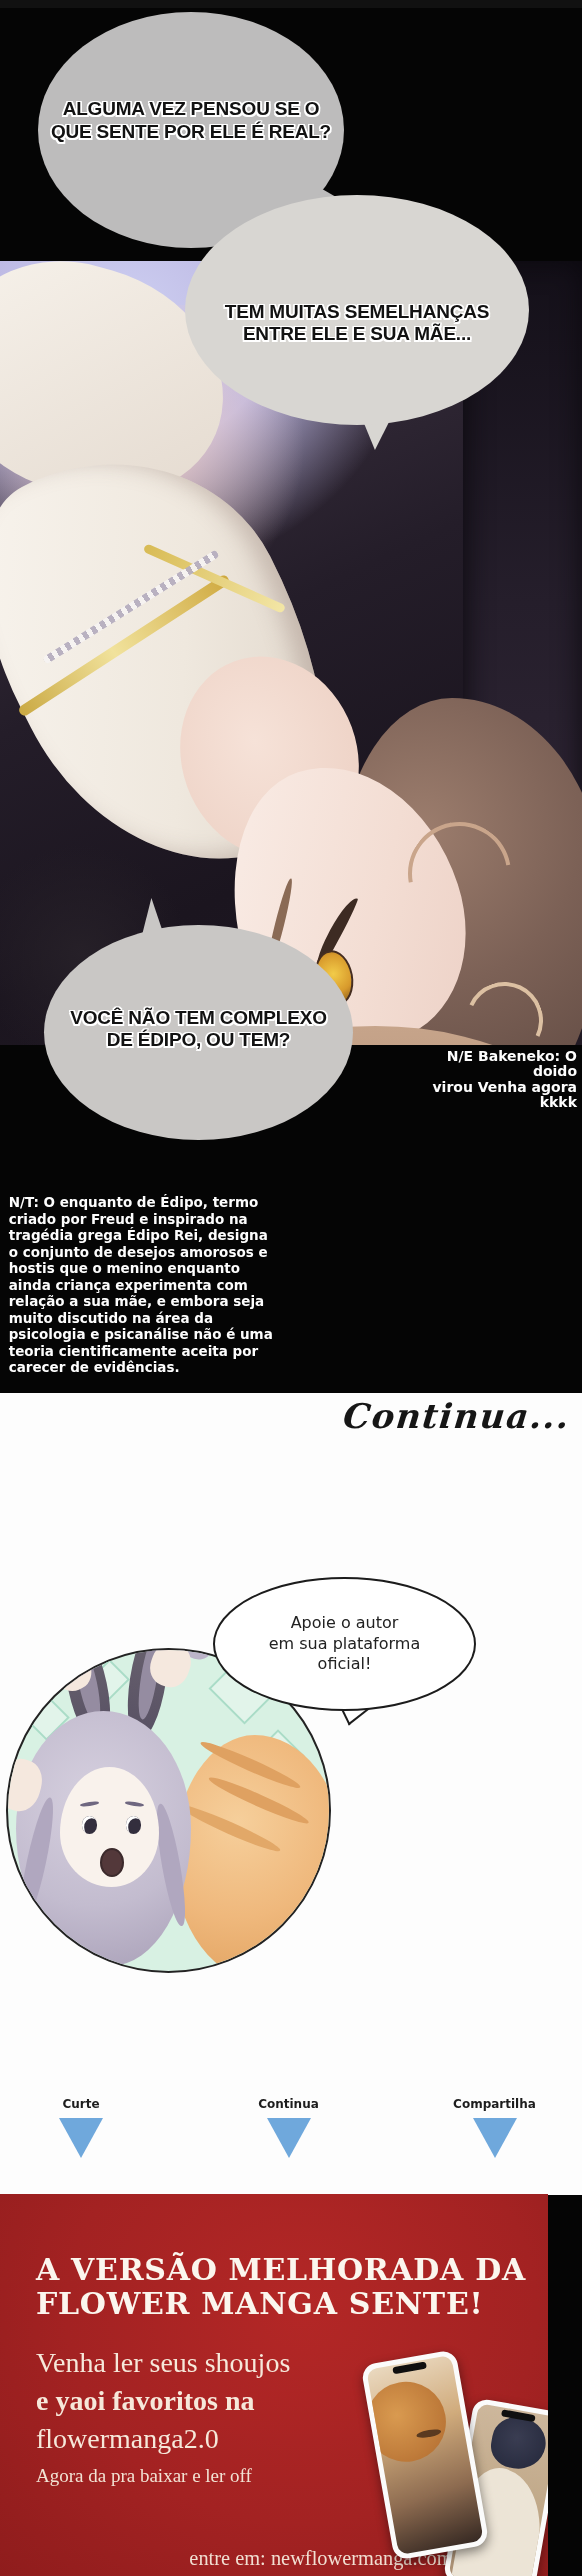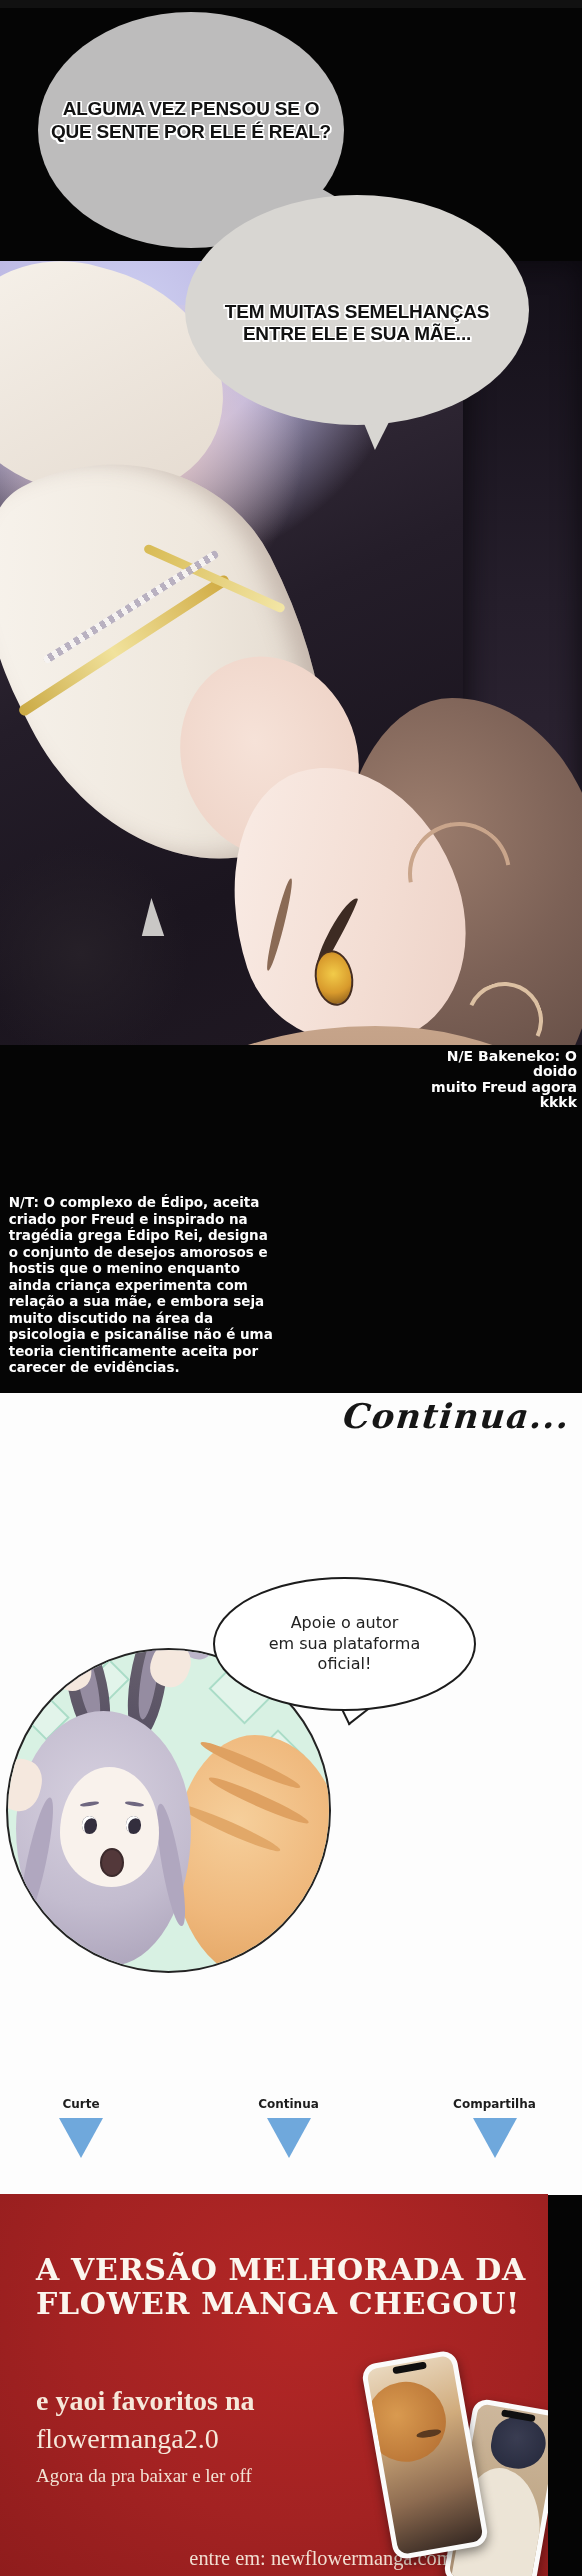--- a/index.html
+++ b/index.html
@@ -210,28 +210,34 @@
 
   <div class="bubble-tail b2-tail"></div>
   <div class="bubble b2">
     <div class="comic-text">
       <span>TEM MUITAS SEMELHANÇAS</span><br>
       <span>ENTRE ELE E SUA MÃE...</span>
     </div>
   </div>
 
   <div class="bubble-tail b3-tail"></div>
+  <div class="bubble b3">
+    <div class="comic-text">
+      <span>VOCÊ NÃO TEM COMPLEXO</span><br>
+      <span>DE ÉDIPO, OU TEM?</span>
+    </div>
+  </div>
 
   <div class="note ne-note">
     <span>N/E Bakeneko: O doido</span><br>
-    <span>muito Freud agora kkkk</span>
+    <span>virou Venha agora kkkk</span>
   </div>
 
   <div class="note nt-note">
-    <span>N/T: O complexo de Édipo, aceita</span>
+    <span>N/T: O enquanto de Édipo, termo</span>
     <span>criado por Freud e inspirado na</span>
     <span>tragédia grega Édipo Rei, designa</span>
     <span>o conjunto de desejos amorosos e</span>
     <span>hostis que o menino enquanto</span>
     <span>ainda criança experimenta com</span>
     <span>relação a sua mãe, e embora seja</span>
     <span>muito discutido na área da</span>
     <span>psicologia e psicanálise não é uma</span>
     <span>teoria cientificamente aceita por</span>
     <span>carecer de evidências.</span>
@@ -286,21 +292,22 @@
       <div class="tri-down"></div>
     </div>
     <div class="action act-share">
       <div class="action-label">Compartilha</div>
       <div class="tri-down"></div>
     </div>
   </div>
 
   <div class="banner">
     <div class="headline hl1">A VERSÃO MELHORADA DA</div>
-    <div class="headline hl2">FLOWER MANGA CHEGOU!</div>
+    <div class="headline hl2">FLOWER MANGA SENTE!</div>
+    <div class="sub sb1">Venha ler seus shoujos</div>
     <div class="sub sb2">e yaoi favoritos na</div>
     <div class="sub sb3">flowermanga2.0</div>
     <div class="sub-small">Agora da pra baixar e ler off</div>
 
     <div class="phone p1">
       <div class="phone-screen">
         <div class="phone-notch"></div>
         <div class="p1-hair"></div>
         <div class="p1-eye"></div>
       </div>

